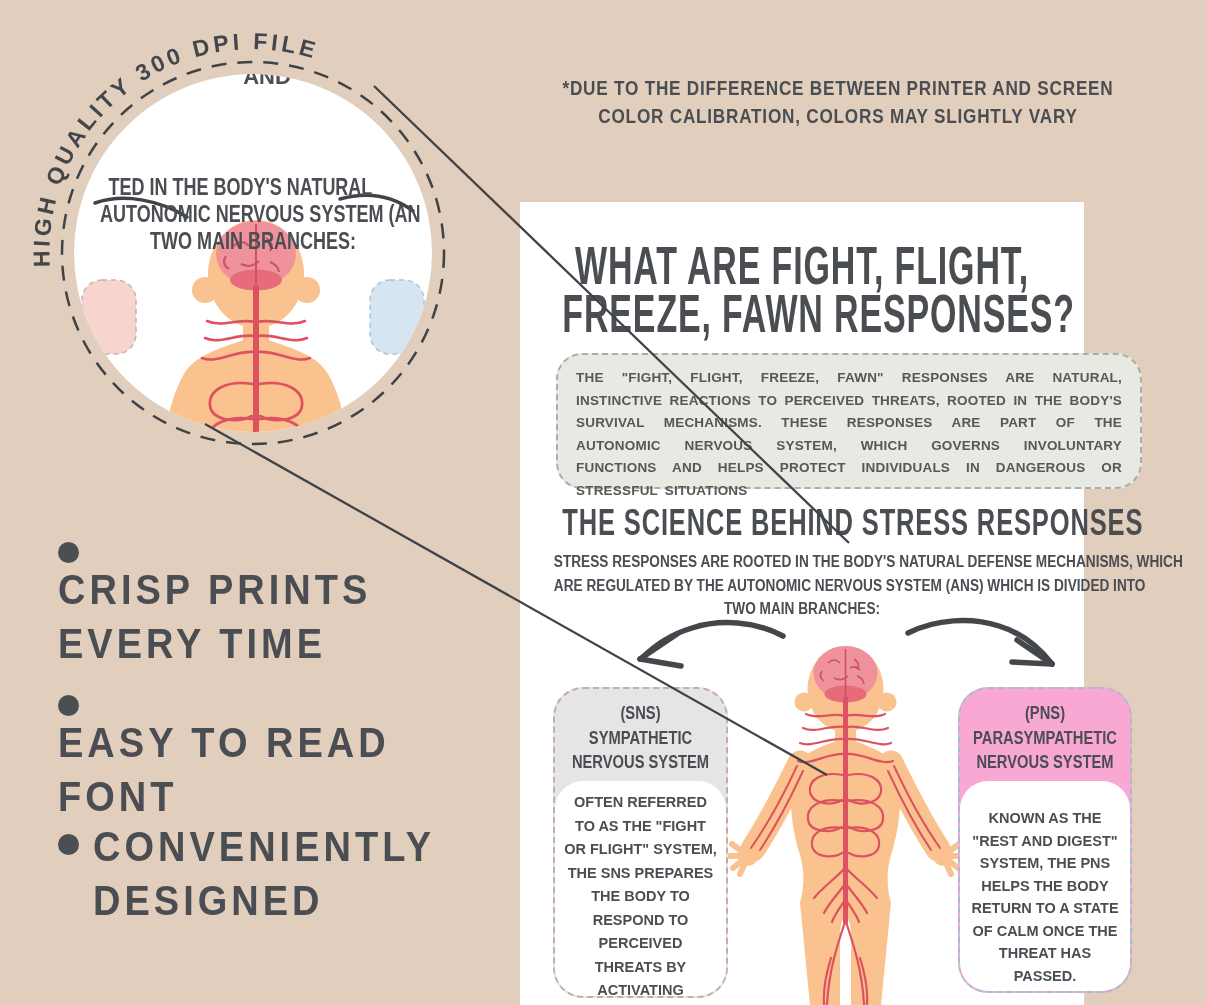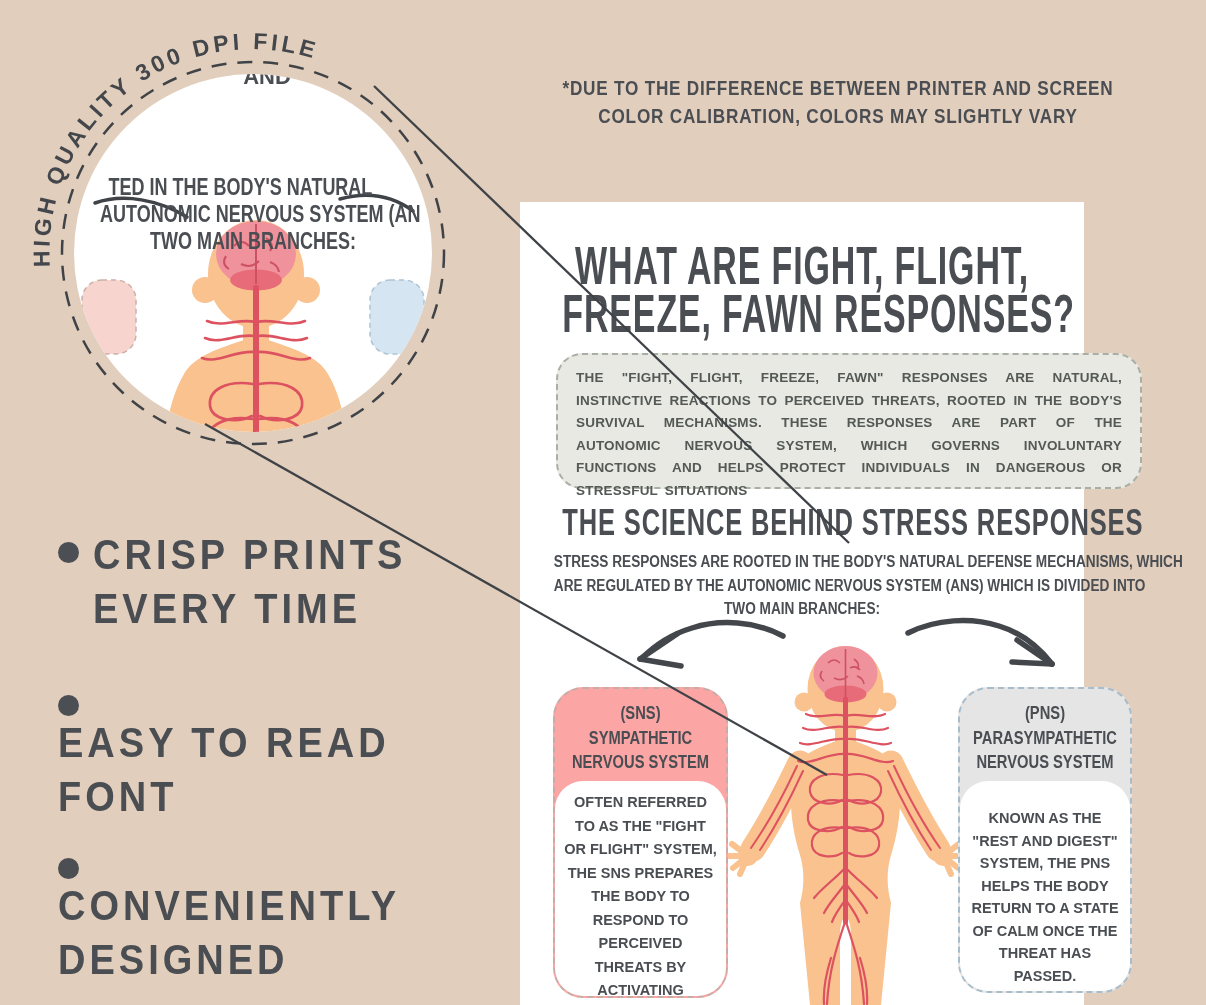--- a/index.html
+++ b/index.html
@@ -18,34 +18,34 @@
              border:2px dashed #a9afa5;border-radius:26px;box-sizing:border-box;
              padding:12px 18px;}
   #intro-text{font-size:13.5px;line-height:22.5px;text-align:justify;word-spacing:3px;
               letter-spacing:.2px;color:#545955;}
   #science-heading{top:299px;font-size:30px;letter-spacing:1px;transform:scale(.85,1.25);transform-origin:50% 0;}
   .sub-line{font-size:15.5px;transform:scale(.88,1.12);transform-origin:50% 0;}
   #sub0{top:349px;} #sub1{top:373px;} #sub2{top:396px;}
 
   
   .side-box{border-radius:30px;box-sizing:border-box;}
-  #sns-box{left:553px;top:687px;width:175px;height:311px;background:#fca5a5;border:2px dashed #c9aba5;}
-  #pns-box{left:958px;top:687px;width:174px;height:306px;background:#e5e5e5;border:2px dashed #a8bdcc;padding-left:48px;}
+  #sns-box{left:553px;top:687px;width:175px;height:311px;background:#e5e5e5;border:2px dashed #c9aba5;}
+  #pns-box{left:958px;top:687px;width:174px;height:306px;background:#f9a8d4;border:2px dashed #a8bdcc;padding-left:48px;}
   .box-white{position:absolute;left:0;right:0;bottom:0;top:92px;background:#ffffff;border-radius:28px;}
   .box-head{position:absolute;left:0;right:0;top:12px;text-align:center;font-size:16px;
             line-height:22px;transform:scale(.92,1.12);transform-origin:50% 0;}
   .box-body{position:absolute;left:9px;right:9px;text-align:center;font-size:14.5px;}
   #sns-body{top:102px;line-height:23.5px;}
   #pns-body{top:118px;line-height:22.5px;}
 
   
   #disclaimer{left:538px;top:74px;width:600px;text-align:center;font-size:17.5px;
               line-height:24px;letter-spacing:.8px;transform:scale(.98,1.16);transform-origin:50% 0;}
   .bullet{display:flex;left:58px;}
-  #bullet-0{top:528px;} #bullet-1{top:681px;} #bullet-2{top:844px;flex-direction:column;}
+  #bullet-0{top:528px;flex-direction:column;} #bullet-1{top:681px;} #bullet-2{top:820px;}
   .bullet-dot{width:21px;height:21px;border-radius:50%;background:#4b4f54;margin:14px 14px 0 0;flex:none;}
   .bullet-text{width:354px;font-size:38px;line-height:49px;letter-spacing:4px;
                transform:scale(1,1.1);transform-origin:0 0;}
 
   
   #lens{left:74px;top:74px;width:358px;height:358px;border-radius:50%;background:#ffffff;overflow:hidden;}
   .lens-line{font-size:20px;transform-origin:50% 0;}
   #lens-frag{top:-10px;font-size:22px;transform:translateX(14px);}
   #lens-l0{top:100px;transform:scale(.9,1.15) translateX(-14px);}
   #lens-l1{top:127px;transform:scale(.9,1.15) translateX(8px);}

